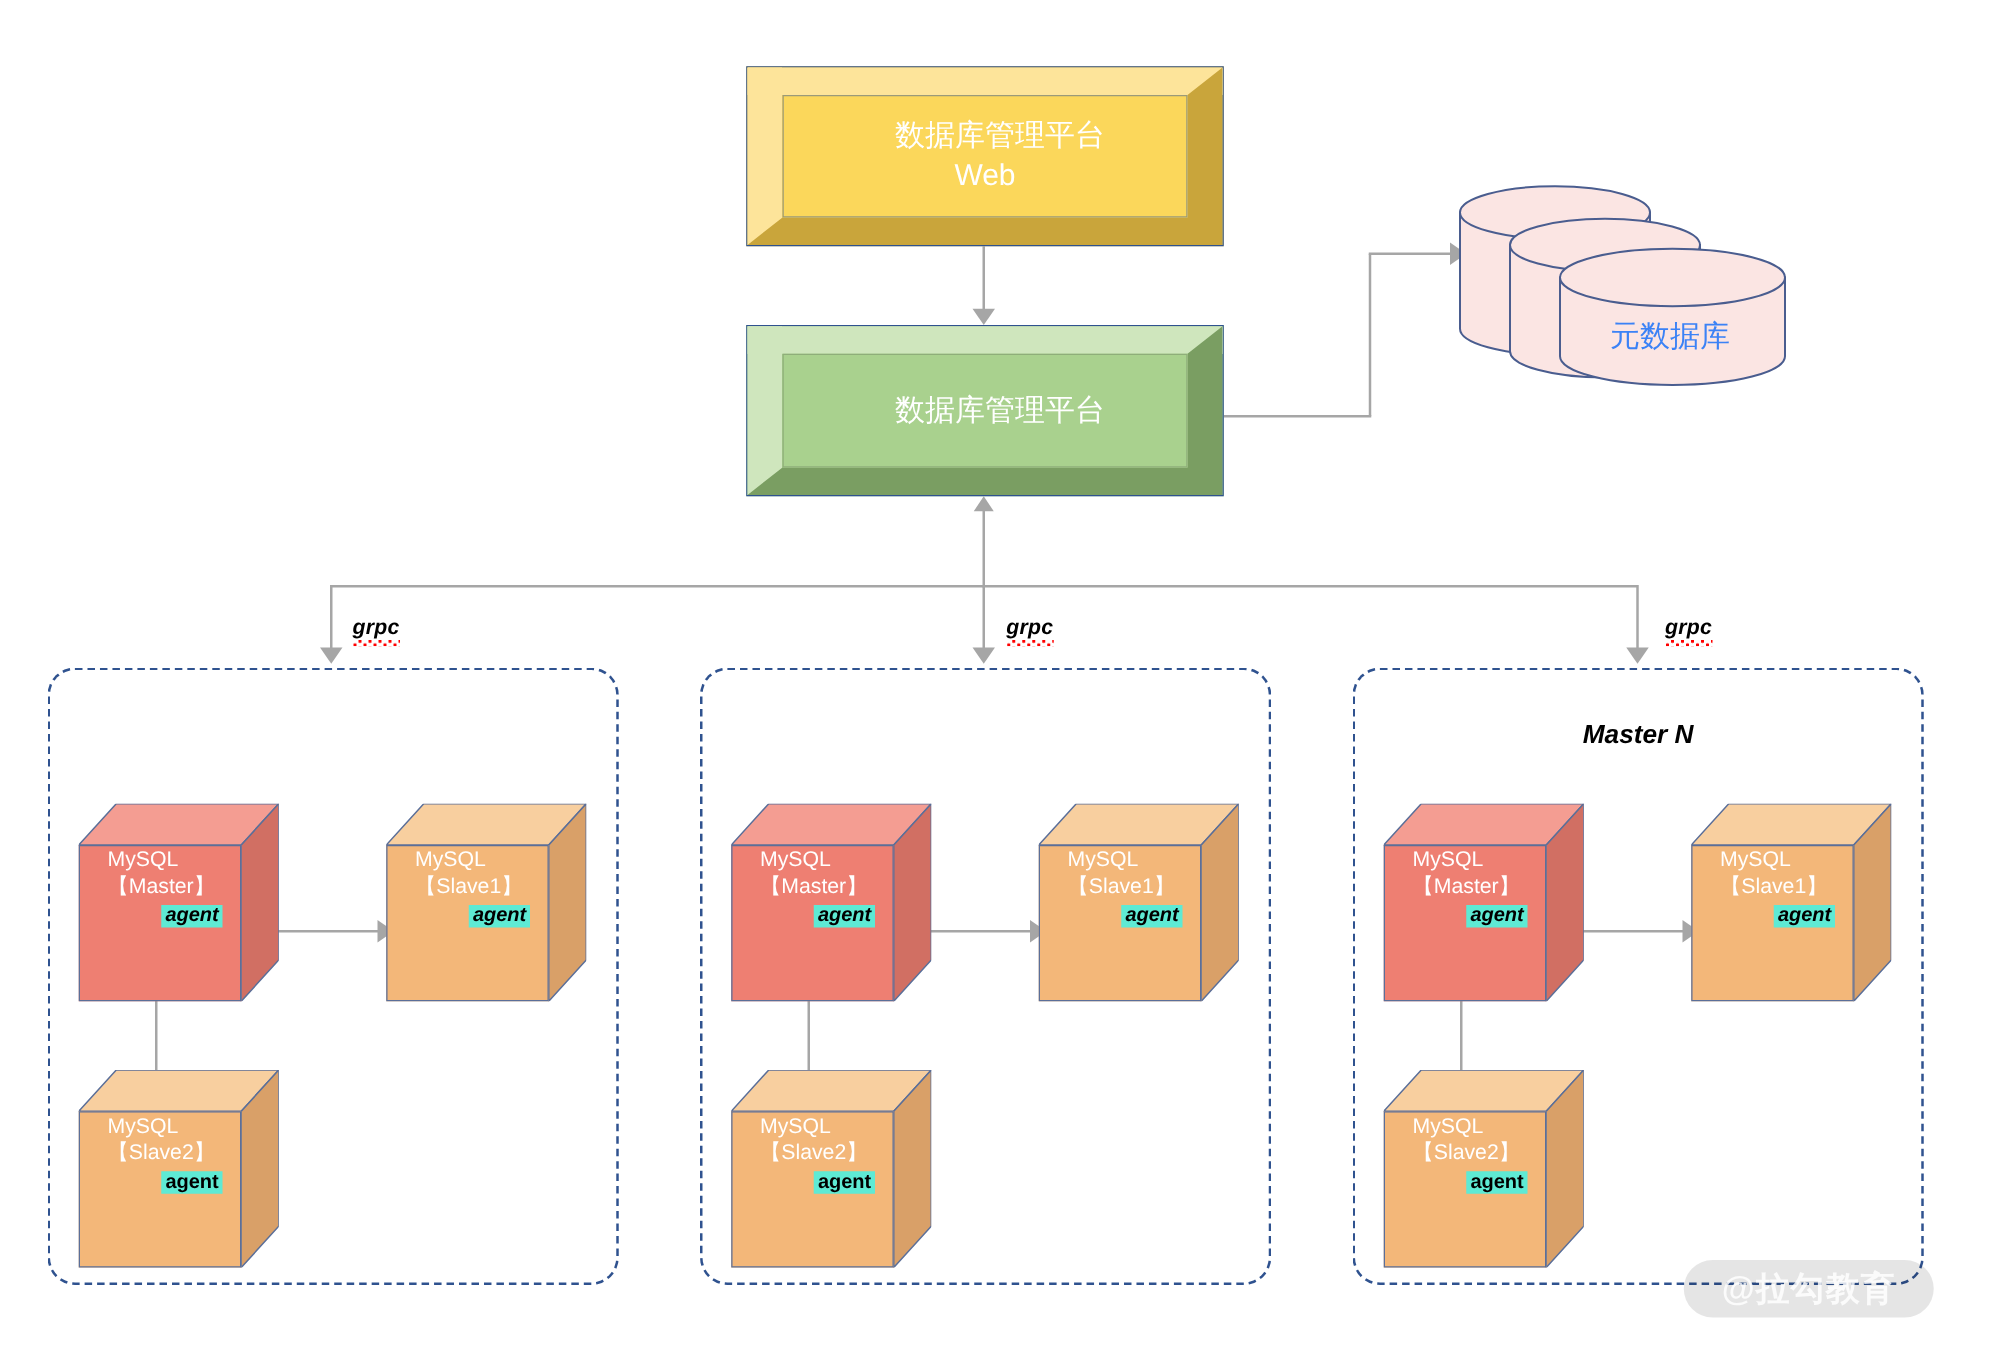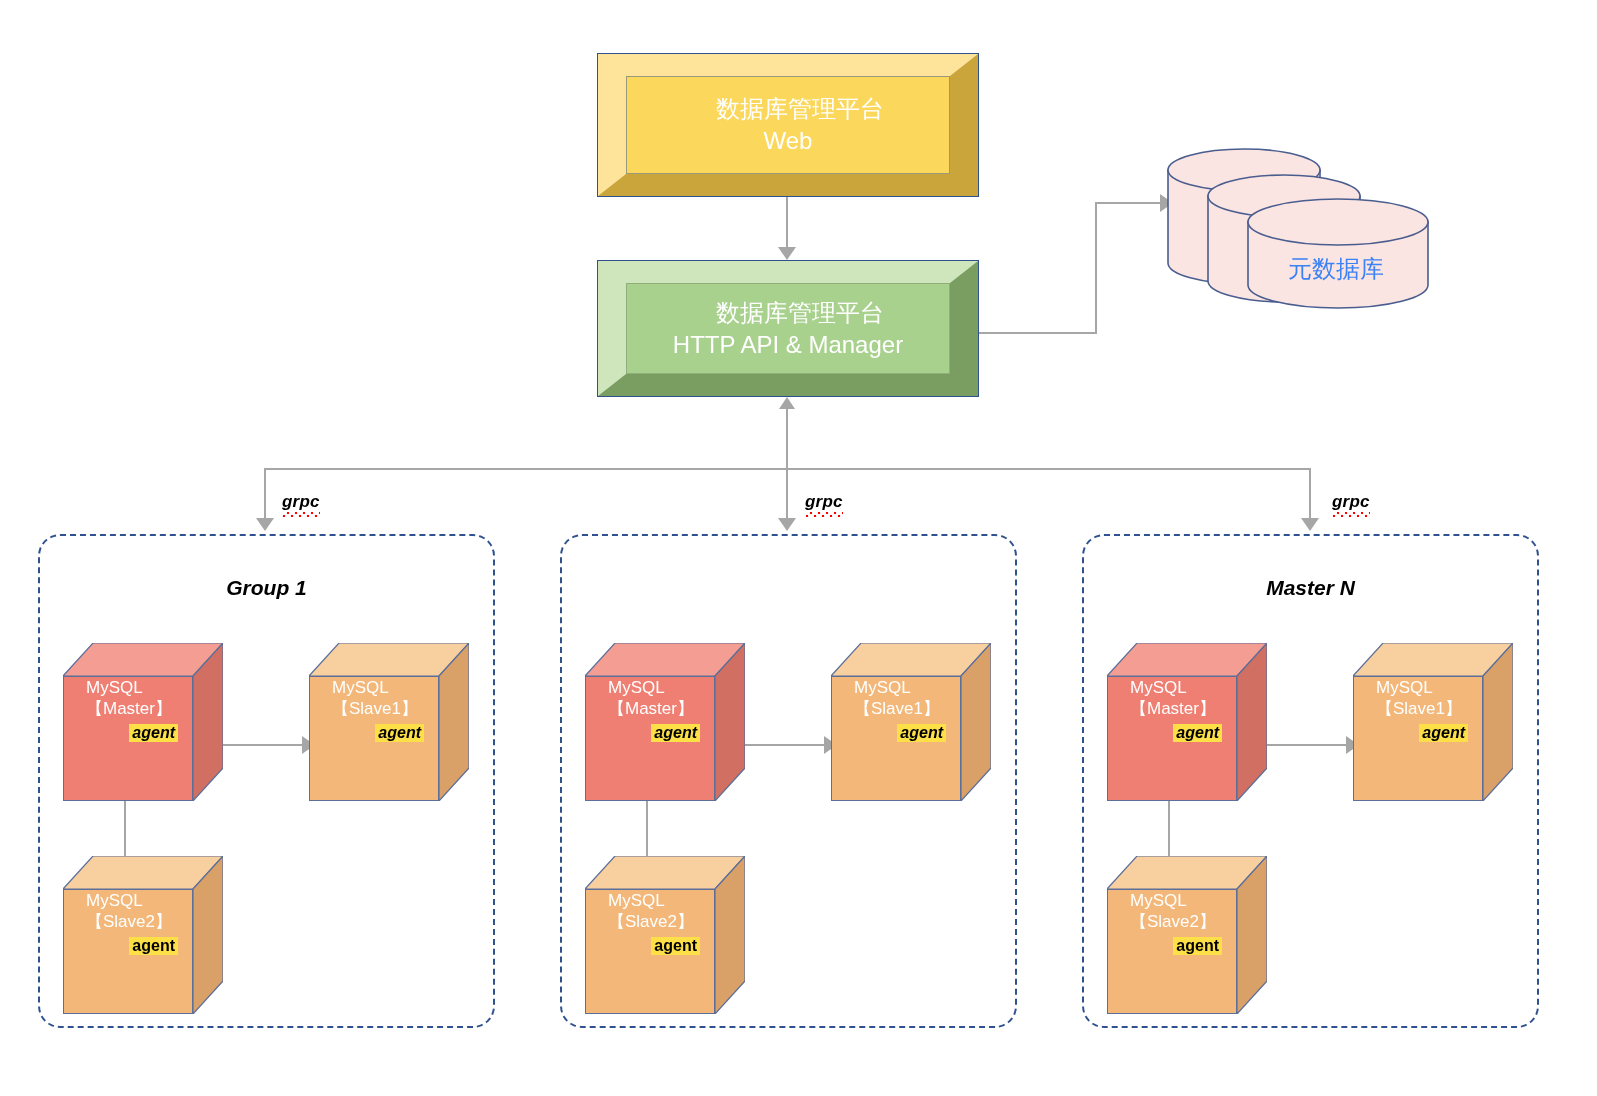--- a/index.html
+++ b/index.html
@@ -26,21 +26,21 @@
   .cube{position:absolute;}
   .cube .top,.cube .side,.cube .front{position:absolute;box-sizing:border-box;}
   .cube .front{
     border:1.2px solid #5b6f99;
     display:flex;flex-direction:column;justify-content:flex-start;
     color:#ffffff;
   }
   .cube .label{font-size:17px;line-height:1.25;padding:0 0 0 22px;text-align:left;}
   .cube .agentwrap{display:flex;justify-content:flex-end;padding:4px 14px 7px 0;}
   .agent{
-    background:#fde047;color:#000000;font-size:16px;font-weight:bold;
+    background:#5eead4;color:#000000;font-size:16px;font-weight:bold;
     padding:0 3px;line-height:1.18;display:inline-block;
   }
   .agent.it{font-style:italic;}
 
   
   .group{
     position:absolute;box-sizing:border-box;
     border:2.5px dashed #2f528f;border-radius:22px;
     background:transparent;
   }
@@ -135,21 +135,20 @@
   </div>
 
   <div class="plate" style="left:597px;top:260px;width:382px;height:137px;background:#a9d18e;">
     <div class="bev" style="background:
            linear-gradient(to right, #cfe6bd 0 28px, transparent 28px),
            linear-gradient(to bottom, #cfe6bd 0 22px, transparent 22px);"></div>
     <div class="bev" style="clip-path:polygon(0 100%,100% 100%,100% 0, calc(100% - 28px) 22px, calc(100% - 28px) calc(100% - 22px), 28px calc(100% - 22px));
                 background:#7a9e62;"></div>
     <div class="face" style="left:28px;top:22px;right:28px;bottom:22px;background:#a9d18e;border-color:#8fae7a;">
       <div class="l1">数据库管理平台</div>
-      <div class="l2">HTTP API &amp; Manager</div>
     </div>
   </div>
 
   <div class="cylwrap" style="left:1160px;top:148px;width:300px;height:165px;">
     <svg width="300" height="165" viewBox="0 0 300 165">
 
       <g>
         <path d="M8,22 L8,115 A76,21 0 0 0 160,115 L160,22 Z" fill="#fbe5e3" stroke="#4a5d8f" stroke-width="1.6"></path>
         <ellipse cx="84" cy="22" rx="76" ry="21" fill="#fbe5e3" stroke="#4a5d8f" stroke-width="1.6"></ellipse>
       </g>
@@ -161,21 +160,20 @@
 
       <g>
         <path d="M88,74 L88,137 A90,23 0 0 0 268,137 L268,74 Z" fill="#fbe5e3" stroke="#4a5d8f" stroke-width="1.6"></path>
         <ellipse cx="178" cy="74" rx="90" ry="23" fill="#fbe5e3" stroke="#4a5d8f" stroke-width="1.6"></ellipse>
       </g>
     </svg>
     <div class="cyltext" style="left:128px;top:105px;">元数据库</div>
   </div>
 
   <div class="group" style="left:38px;top:534px;width:457px;height:494px;"></div>
-  <div class="group-title" style="left:38px;top:576px;width:457px;">Group 1</div>
 
   <div class="hline" style="left:186px;top:744px;width:120px;"></div>
   <div class="arrow-r" style="left:302px;top:736px;"></div>
 
   <div class="vline" style="left:124px;top:800px;height:76px;"></div>
   <div class="arrow-d" style="left:116px;top:862px;"></div>
 
   <div class="cube" style="left:63px;top:643px;width:160px;height:158px;">
     <svg class="abs" width="160" height="158">
       <polygon points="0,33 30,0 160,0 130,33" fill="#f49d92" stroke="#5b6f99" stroke-width="1.2"></polygon>
@@ -328,14 +326,15 @@
       <div class="label">
         <div>MySQL</div>
         <div>【Slave2】</div>
       </div>
       <div class="agentwrap">
         <span class="agent">agent</span>
       </div>
     </div>
   </div>
 
+  <div class="watermark" style="left:1347px;top:1008px;width:200px;height:46px;">@拉勾教育</div>
 
 </div>
 
 </body></html>

